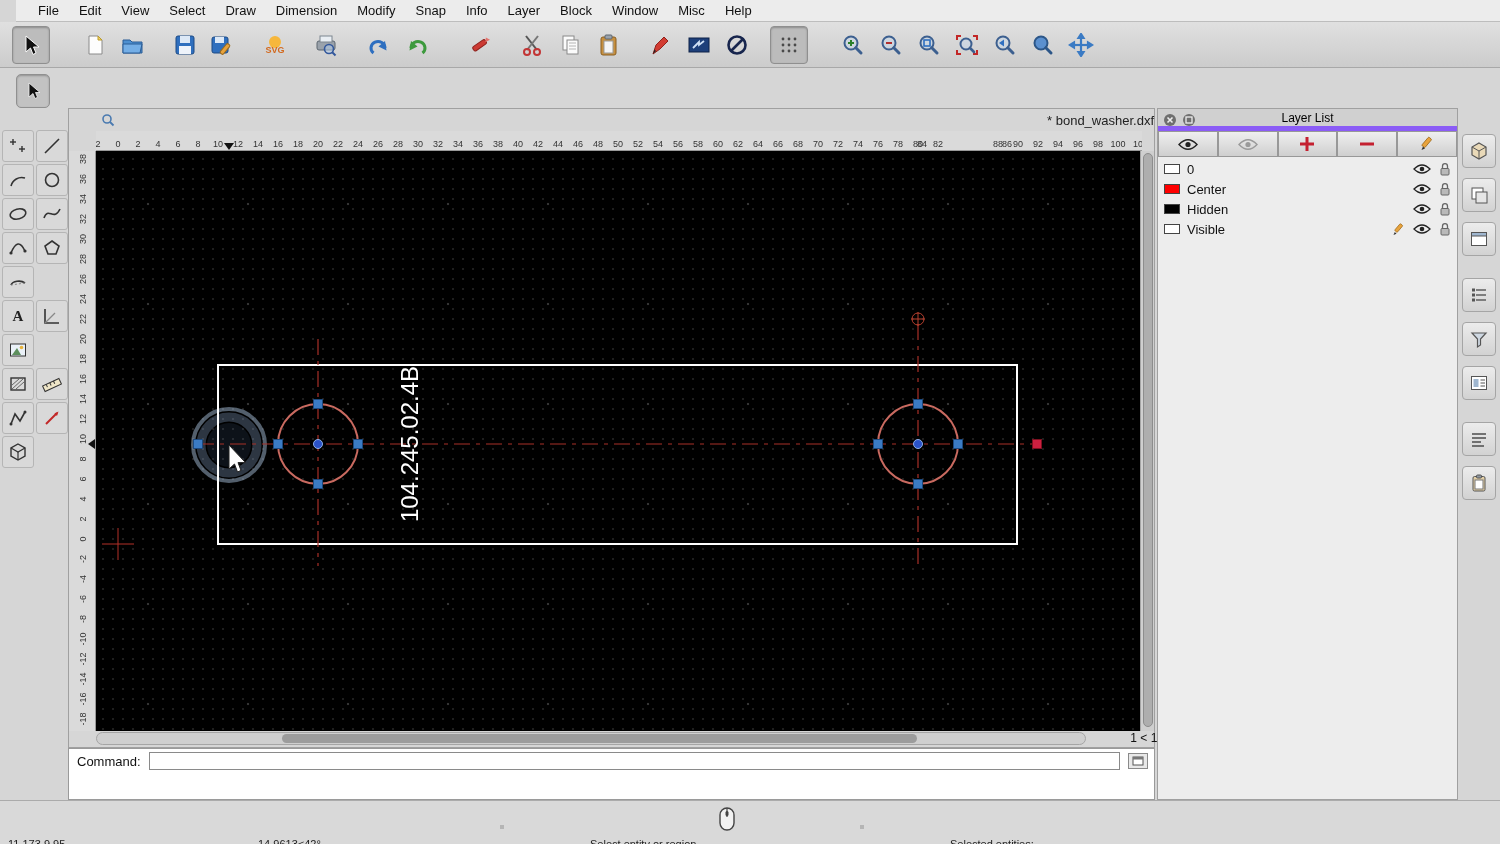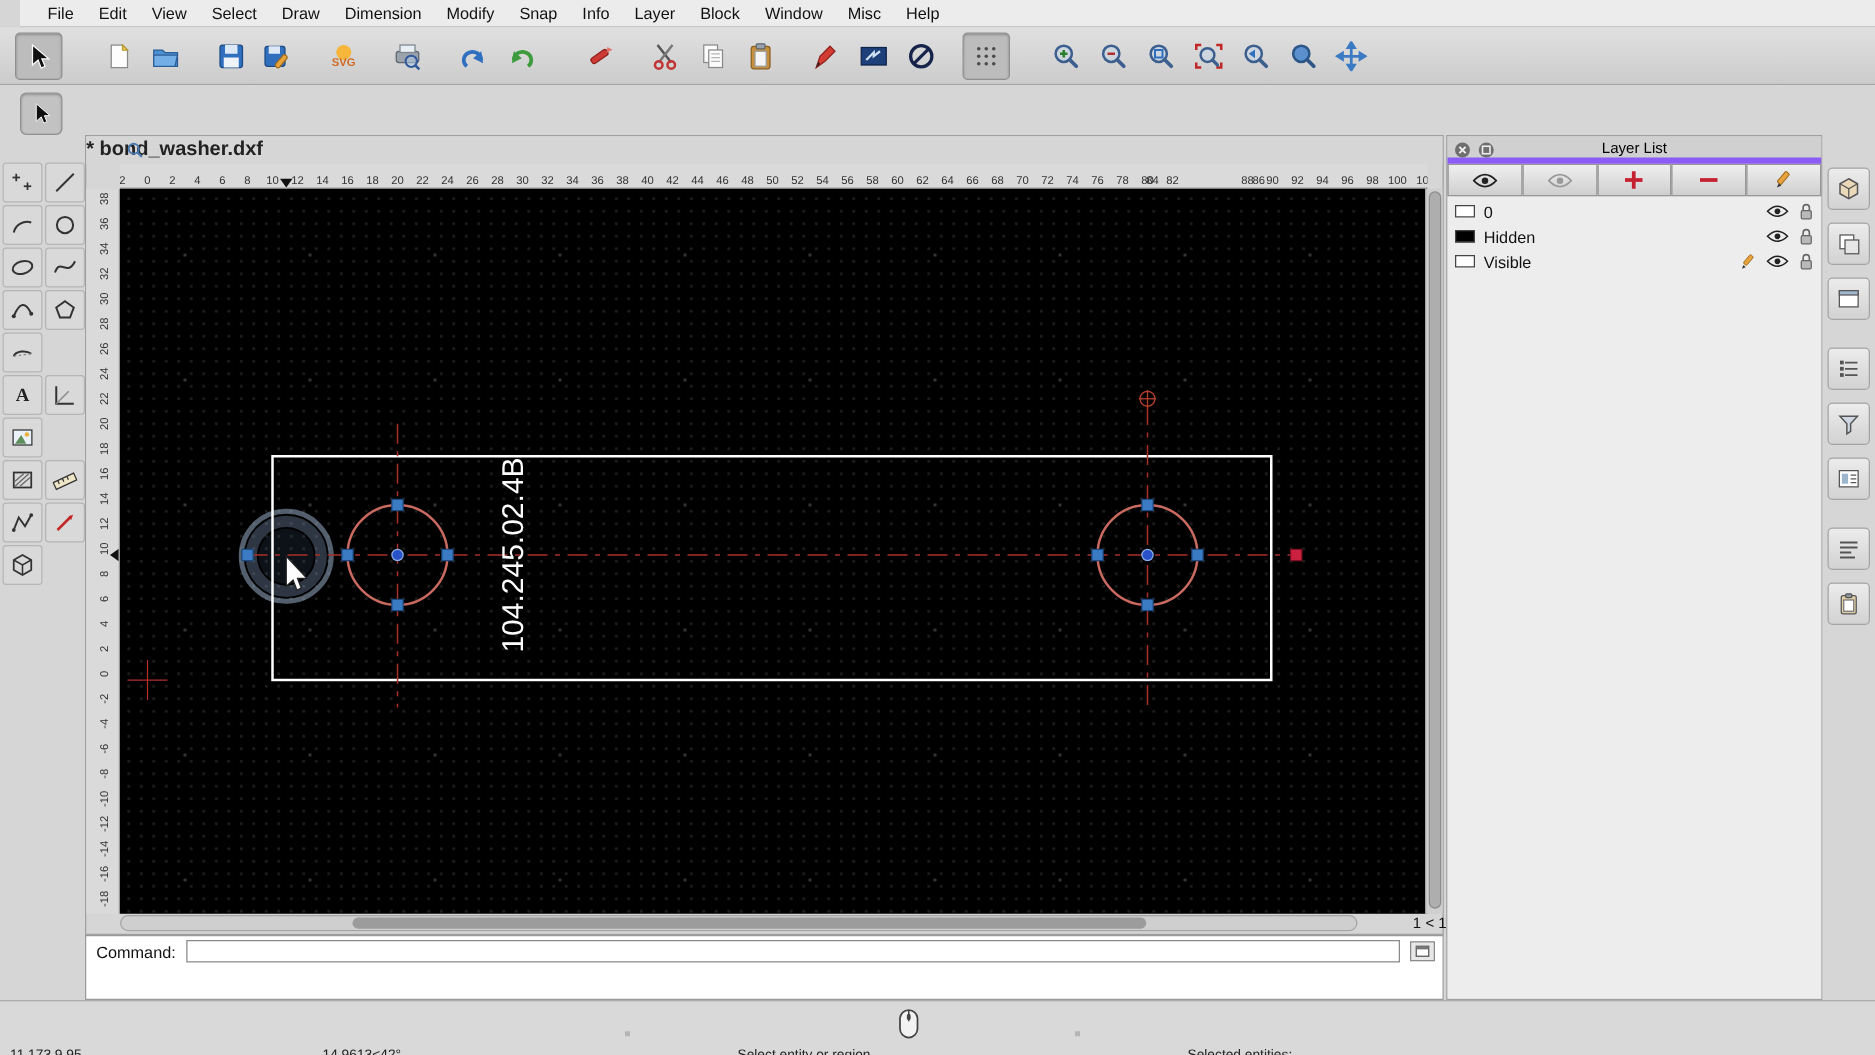--- a/index.html
+++ b/index.html
@@ -19,21 +19,21 @@
 
   
   #leftbar{position:absolute;top:68px;left:0;width:68px;height:732px;background:#d6d6d6;}
   .default-btn{width:34px;height:34px;margin:6px 0 0 16px;display:flex;align-items:center;justify-content:center;background:#c2c2c2;border:1px solid #909090;border-radius:5px;box-shadow:inset 0 1px 2px rgba(0,0,0,.25);}
   #palette{margin-top:22px;padding-left:2px;display:grid;grid-template-columns:32px 32px;gap:2px;}
   .ptool{width:32px;height:32px;display:flex;align-items:center;justify-content:center;background:#d9d9d9;border:1px solid #b5b5b5;border-radius:3px;}
   .ptool.blank{visibility:hidden;}
 
   
   #drawwin{position:absolute;left:68px;top:108px;width:1087px;height:640px;background:#d6d6d6;border:1px solid #a0a0a0;}
-  #win-titlebar{position:relative;height:22px;display:flex;align-items:center;justify-content:flex-start;font-size:16px;color:#222;background:#d6d6d6;font-weight:bold;}
+  #win-titlebar{position:relative;height:22px;display:flex;align-items:center;justify-content:flex-end;font-size:13px;color:#222;background:#d6d6d6;}
   #win-titlebar .zoomico{position:absolute;left:32px;top:4px;}
   #ruler-top{position:absolute;left:27px;top:22px;width:1046px;height:20px;background:#dadada;border-bottom:1px solid #999;overflow:hidden;}
   .rt-num{position:absolute;bottom:1px;transform:translateX(-50%);font-size:9px;color:#333;}
   #ruler-top .marker{position:absolute;bottom:0;width:0;height:0;border-left:5px solid transparent;border-right:5px solid transparent;border-top:7px solid #111;transform:translateX(-50%);}
   #ruler-left{position:absolute;left:0;top:42px;width:27px;height:580px;background:#dadada;border-right:1px solid #999;overflow:hidden;}
   .rl-num{position:absolute;left:4px;width:20px;height:10px;line-height:10px;font-size:9px;color:#333;text-align:center;transform:rotate(-90deg);}
   #ruler-left .marker{position:absolute;right:0;width:0;height:0;border-top:5px solid transparent;border-bottom:5px solid transparent;border-right:7px solid #111;transform:translateY(-50%);}
   #canvas{position:absolute;left:27px;top:42px;width:1046px;height:580px;background-color:#000;
     background-image:radial-gradient(#343434 1.2px,transparent 1.6px),radial-gradient(#1e1e1e 1px,transparent 1.3px);
     background-size:100px 100px,10px 10px;background-position:2px 3px,2px 3px;}
@@ -631,20 +631,34 @@
             <path d="M1 6 Q9 -2 17 6 Q9 14 1 6 Z" fill="none" stroke="#222" stroke-width="1.3"></path>
             <circle cx="9" cy="6" r="2.3" fill="#222"></circle>
           </svg>
           <svg width="12" height="14">
             <rect x="2" y="6.5" width="8" height="6.5" rx="1" fill="#b9b9b9" stroke="#666"></rect>
             <path d="M3.5 6.5 V4.2 a2.5 2.5 0 0 1 5 0 V6" fill="none" stroke="#666" stroke-width="1.3"></path>
           </svg>
         </span>
       </div>
       <div class="layer-row">
+        <span class="swatch" style="background:#ff0000"></span>
+        <span class="lname">Center</span>
+        <span class="licons">
+          <svg width="18" height="12">
+            <path d="M1 6 Q9 -2 17 6 Q9 14 1 6 Z" fill="none" stroke="#222" stroke-width="1.3"></path>
+            <circle cx="9" cy="6" r="2.3" fill="#222"></circle>
+          </svg>
+          <svg width="12" height="14">
+            <rect x="2" y="6.5" width="8" height="6.5" rx="1" fill="#b9b9b9" stroke="#666"></rect>
+            <path d="M3.5 6.5 V4.2 a2.5 2.5 0 0 1 5 0 V6" fill="none" stroke="#666" stroke-width="1.3"></path>
+          </svg>
+        </span>
+      </div>
+      <div class="layer-row">
         <span class="swatch" style="background:#000000"></span>
         <span class="lname">Hidden</span>
         <span class="licons">
           <svg width="18" height="12">
             <path d="M1 6 Q9 -2 17 6 Q9 14 1 6 Z" fill="none" stroke="#222" stroke-width="1.3"></path>
             <circle cx="9" cy="6" r="2.3" fill="#222"></circle>
           </svg>
           <svg width="12" height="14">
             <rect x="2" y="6.5" width="8" height="6.5" rx="1" fill="#b9b9b9" stroke="#666"></rect>
             <path d="M3.5 6.5 V4.2 a2.5 2.5 0 0 1 5 0 V6" fill="none" stroke="#666" stroke-width="1.3"></path>

